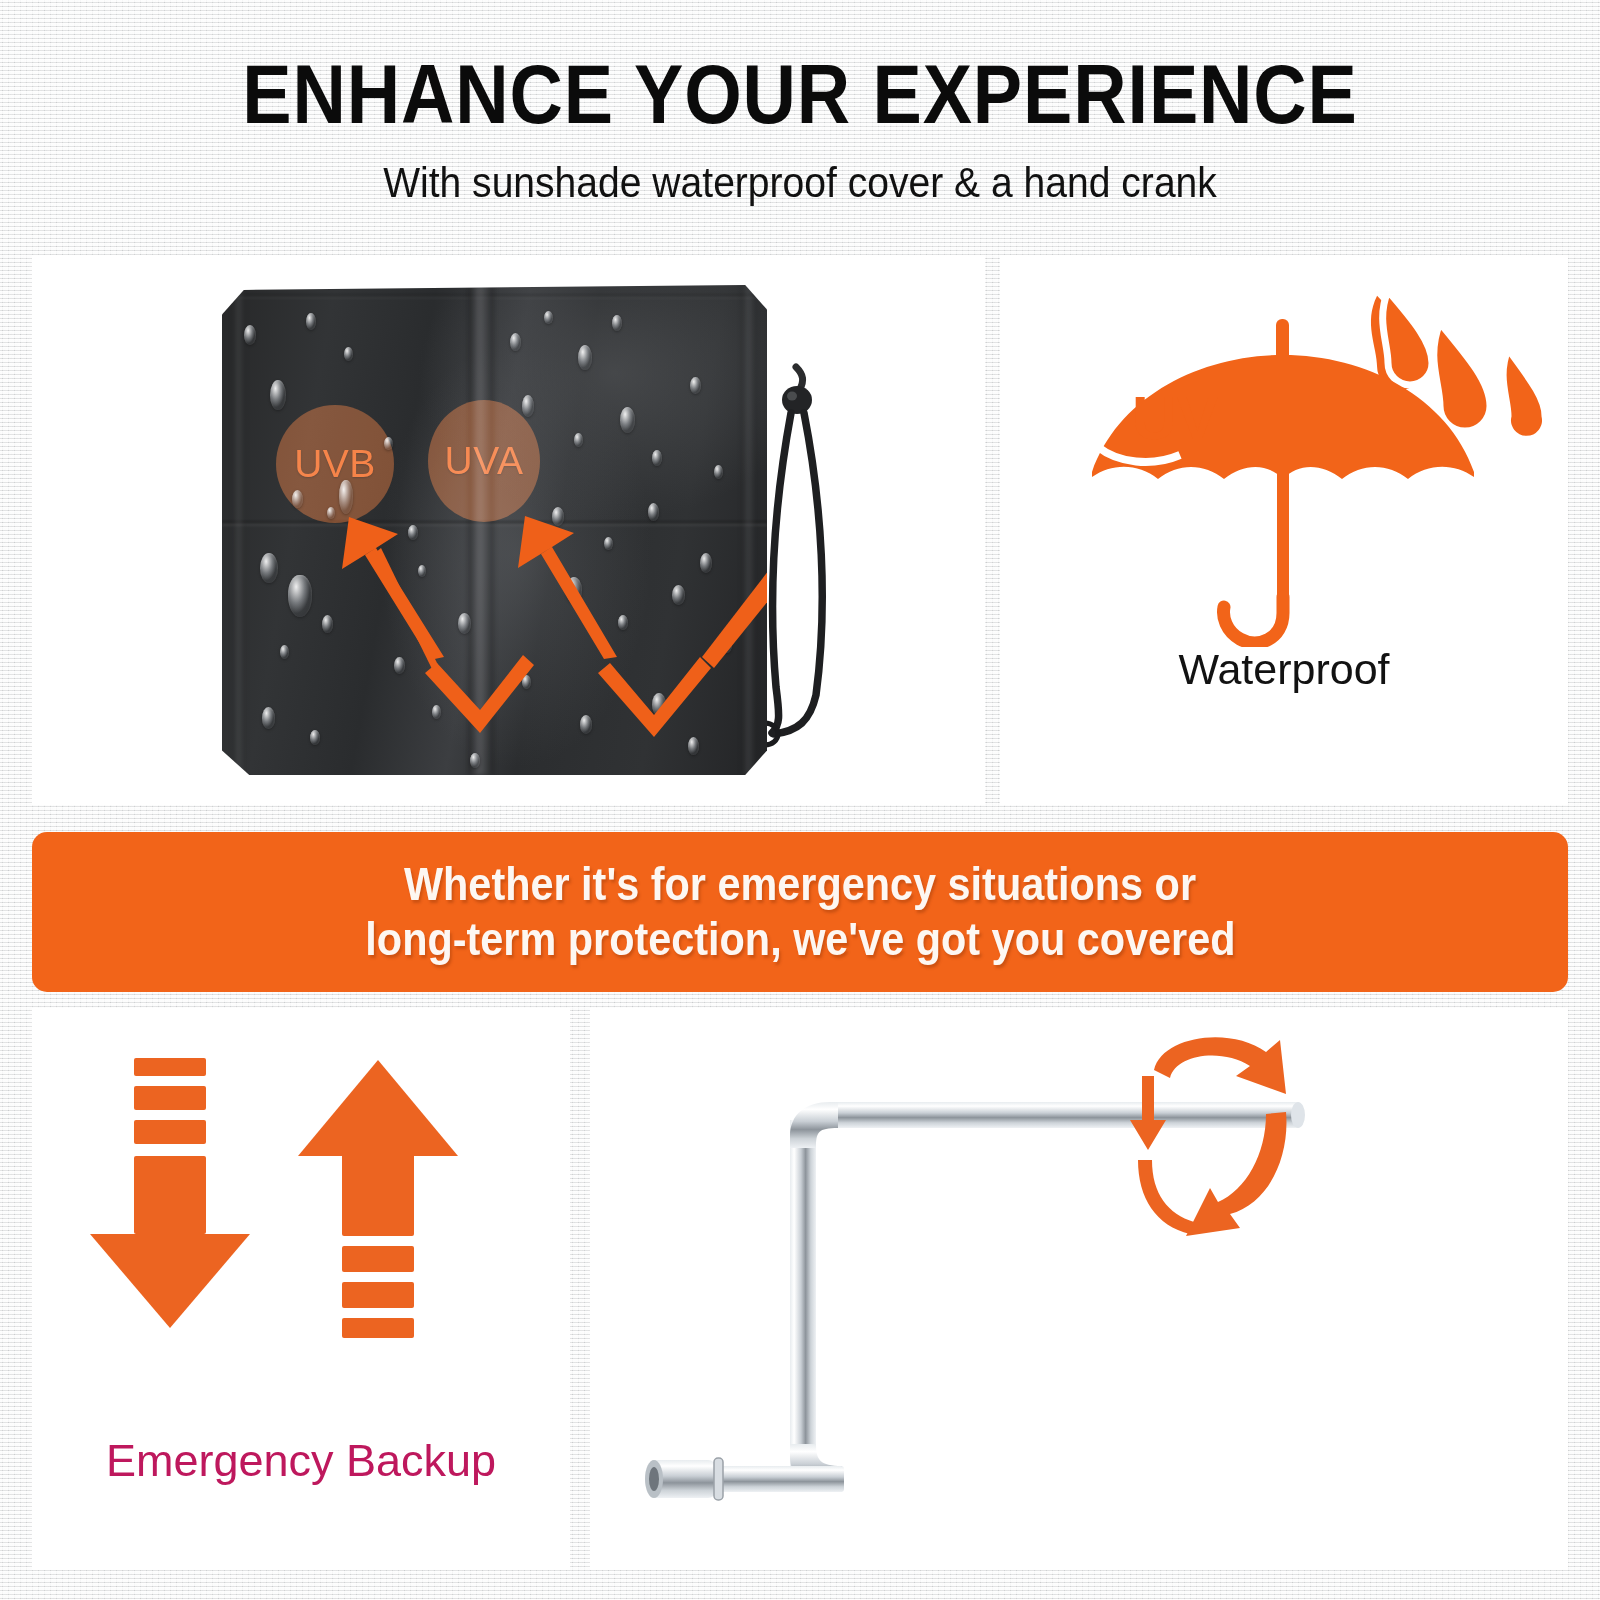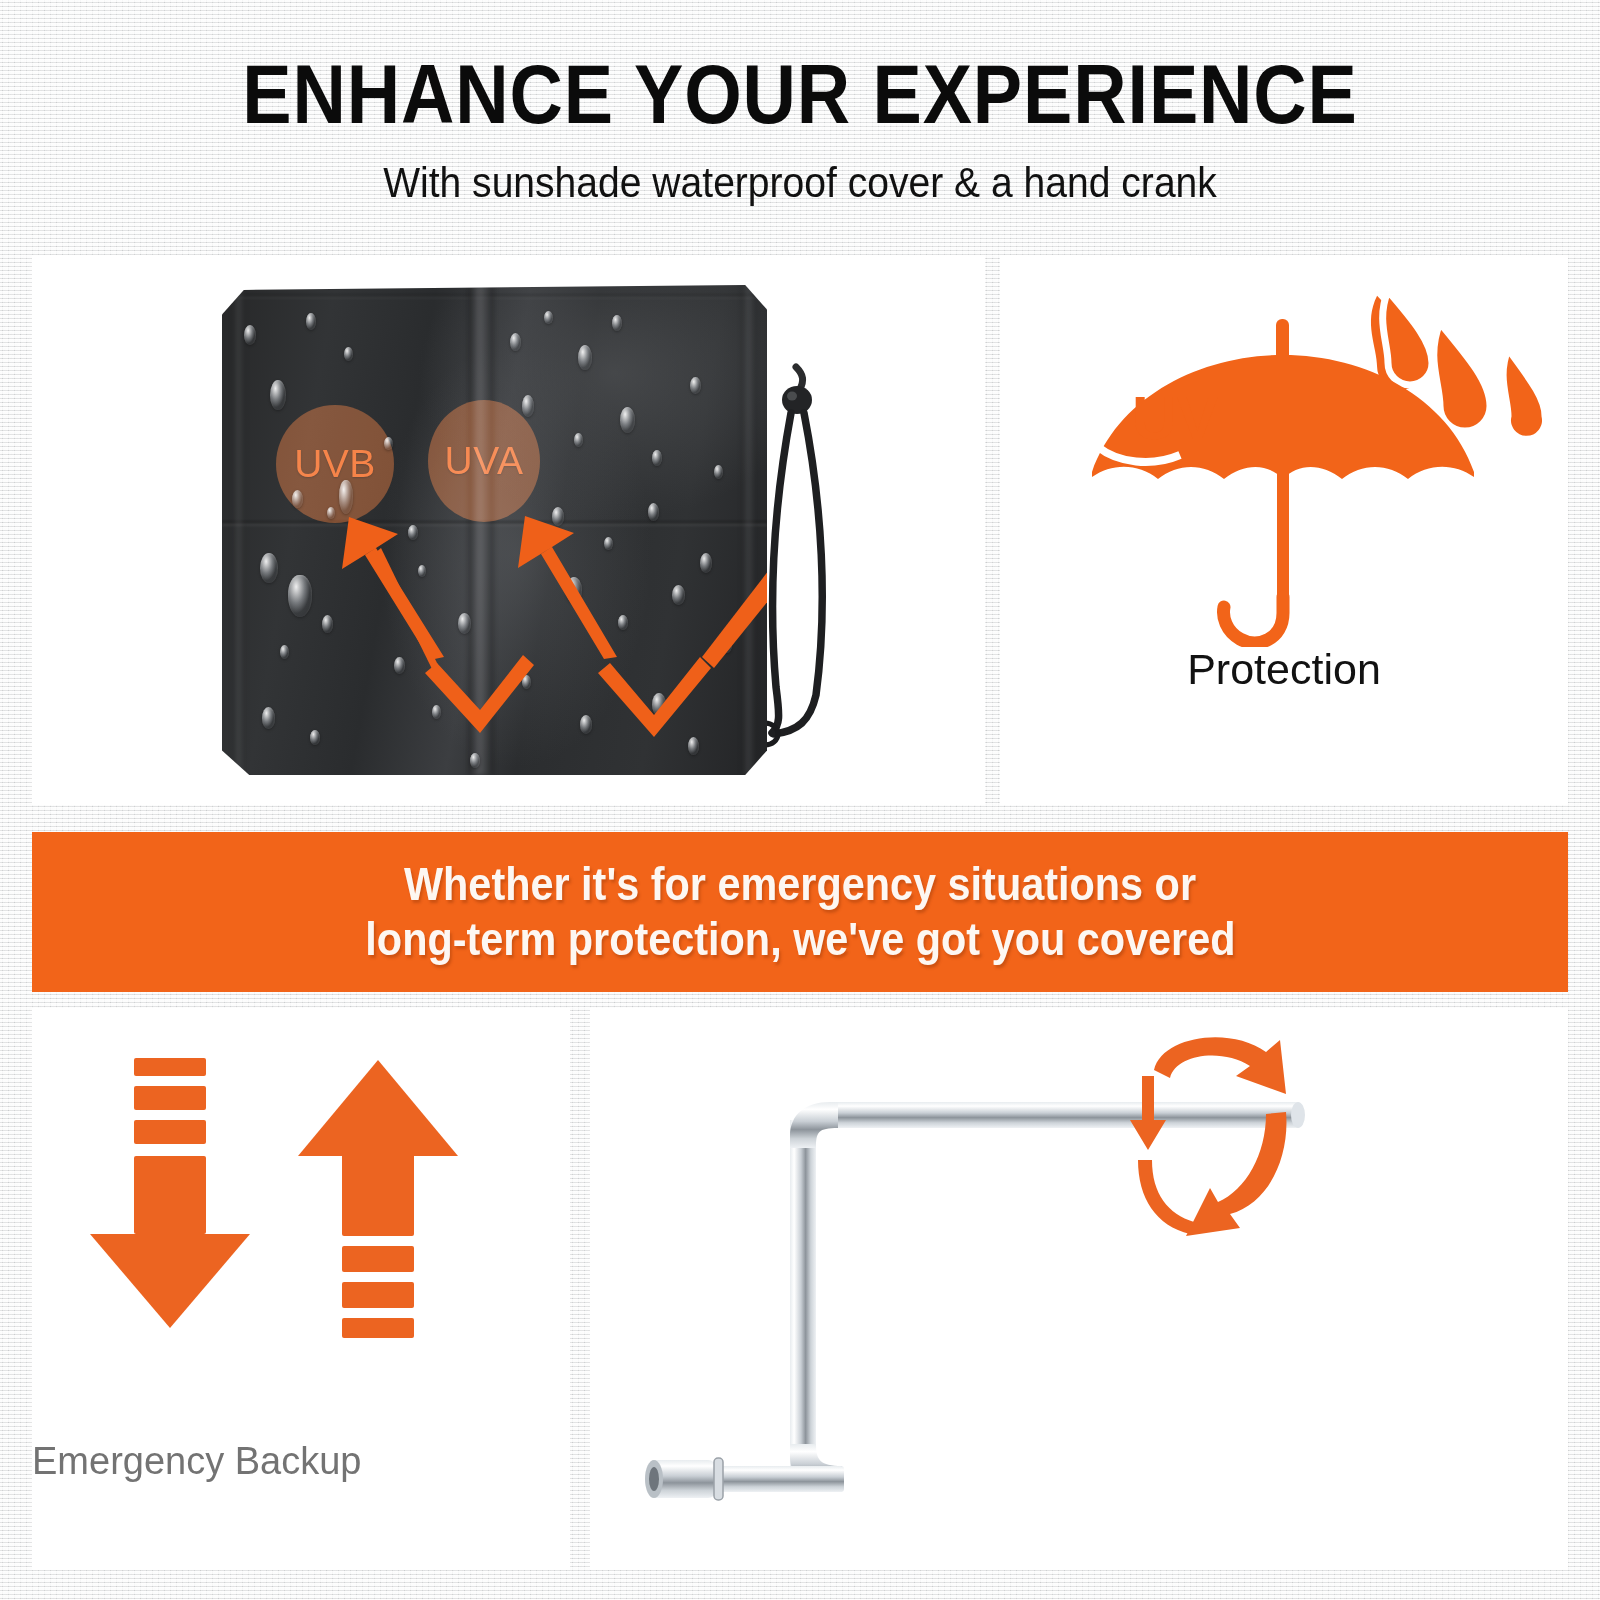--- a/index.html
+++ b/index.html
@@ -41,21 +41,21 @@
   .panel{ position:absolute; background:#ffffff; z-index:2; overflow:hidden; }
   #panel-cover   { left:32px;  top:255px;  width:953px;  height:550px; }
   #panel-uv      { left:1000px;top:255px;  width:568px;  height:550px; }
   #panel-backup  { left:32px;  top:1008px; width:538px;  height:562px; }
   #panel-crank   { left:590px; top:1008px; width:978px;  height:562px; }
 
   
   .banner{
     position:absolute; left:32px; top:832px; width:1536px; height:160px;
     background:#f26419; z-index:3;
-    display:flex; flex-direction:column; align-items:center; justify-content:center;
+    display:flex; flex-direction:column; align-items:center; justify-content:center;border-radius:15px;
   }
   .banner-line{
     color:#fdf7f2; font-weight:bold; font-size:46px; line-height:55px;
     transform:scaleX(.9); transform-origin:50% 50%;
     text-shadow:2px 3px 3px rgba(120,40,0,.30);
     white-space:nowrap;
   }
 
   
   .bag-wrap{ position:absolute; left:0; top:0; width:953px; height:550px;text-align:center; }
@@ -97,21 +97,21 @@
 
   
   .uv-caption{
     position:absolute; left:0; top:388px; width:568px;
     text-align:center; color:#121212; font-size:43px; line-height:53px;
   }
 
   
   .backup-caption{
     position:absolute; left:0; top:428px; width:538px;
-    color:#737373; font-size:38px; line-height:50px;
+    text-align:center; color:#be185d; font-size:45px; line-height:50px;
   }
 </style>
 </head>
 <body>
 
 <div class="bg-texture"></div>
 
 <div class="header">
   <div class="headline">ENHANCE YOUR EXPERIENCE</div>
   <div class="subhead">With sunshade waterproof cover &amp; a hand crank</div>
@@ -241,21 +241,21 @@
     <rect x="277" y="200" width="12" height="150" fill="#f26419"></rect>
 
     <path d="M283 330 L283 346 C283 372, 258 382, 240 372 C226 364, 222 350, 224 340" stroke="#f26419" stroke-width="13" fill="none" stroke-linecap="round"></path>
 
     <text x="132" y="172" font-family="Liberation Sans, sans-serif" font-size="62" font-weight="bold" fill="#f26419">UV</text>
 
     <path d="M98 180 C118 196, 152 200, 180 188" stroke="#ffffff" stroke-width="8" fill="none"></path>
   </svg>
 
   <div class="uv-caption">
-    <div>Protection</div>
+    <div>Waterproof</div>
   </div>
 </div>
 
 <div class="banner">
   <div class="banner-line">Whether it's for emergency situations or</div>
   <div class="banner-line">long-term protection, we've got you covered</div>
 </div>
 
 <div class="panel" id="panel-backup">
   <svg width="538" height="420" style="position:absolute;left:0;top:20px;" viewBox="0 0 538 420">

